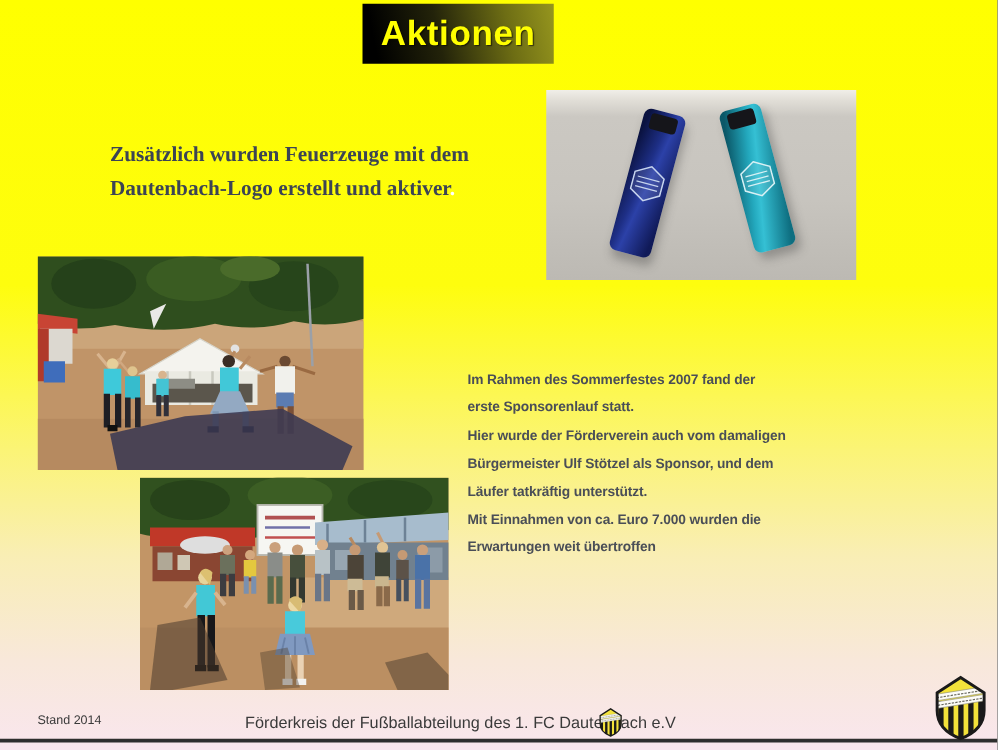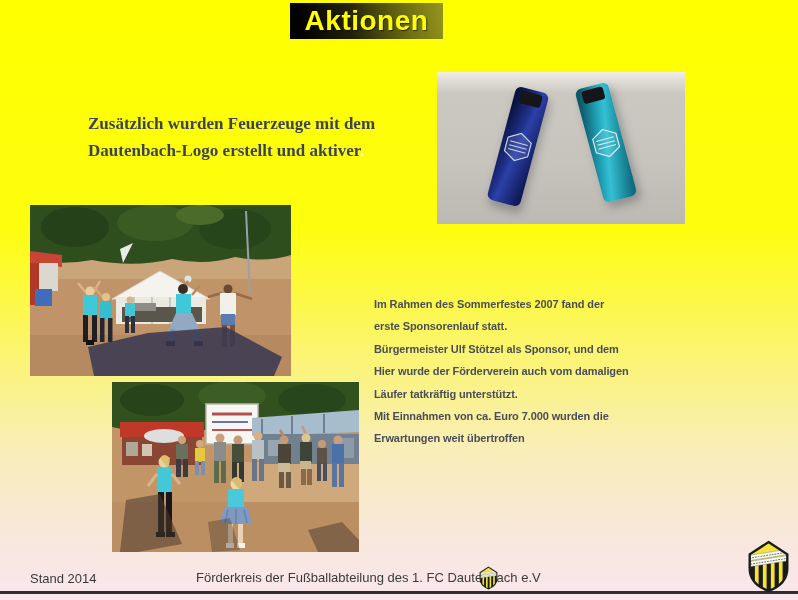--- a/index.html
+++ b/index.html
@@ -3,21 +3,21 @@
 <meta charset="utf-8">
 <style>
   * { margin:0; padding:0; box-sizing:border-box; }
   body { font-family:"Liberation Sans", sans-serif; background:#888; }
   .slide {
     position:relative; width:798px; height:600px; overflow:hidden;
     background:linear-gradient(180deg, #ffff00 0%, #fefd0e 38%, #fbf476 60%,
                #f9eeb4 74%, #f8e8da 88%, #f9e6ee 100%);
   }
   .title-banner {
-    position:absolute; left:290px; top:3px; width:153px; height:36px;
+    position:absolute; left:290px; top:3px; width:153px; height:48px;
     background:linear-gradient(78deg, #000000 8%, #23230a 40%, #6d6d14 75%, #96961e 100%);
     display:flex; align-items:center; justify-content:center;
   }
   .title-banner span {
     color:#ffff00; font-size:28px; font-weight:bold; letter-spacing:0.5px;
     text-shadow:1px 1px 1px rgba(0,0,0,0.6);
   }
   .intro-text {
     position:absolute; left:88px; top:110px; color:#3c4454;
     font-size:17px; font-weight:bold; line-height:27px; white-space:nowrap;font-family:Liberation Serif, serif;
@@ -51,21 +51,21 @@
     position:absolute; top:3px; left:18%; width:64%; height:13px;
     background:#15151a; border-radius:3px;
   }
   .lighter .engrave { position:absolute; left:4px; top:44px; }
   
   .photo { position:absolute; overflow:hidden; }
   .photo-dancers { left:30px; top:205px; width:261px; height:171px; }
   .photo-crowd  { left:112px; top:382px; width:247px; height:170px; }
   .photo svg { display:block; }
   
-  .footer-date { position:absolute; left:30px; top:571px; font-size:13px; color:#3a3a3a; }
+  .footer-date { position:absolute; left:30px; top:571px; font-size:10px; color:#3a3a3a; }
   .footer-club { position:absolute; left:196px; top:570px; font-size:13px; color:#3a3a3a; }
   .crest-small { position:absolute; left:478px; top:566px; }
   .crest-big   { position:absolute; left:745px; top:540px; z-index:3; }
   .footer-line {
     position:absolute; left:0; top:591px; width:798px; height:3px; background:#2e2e2e;
   }
 </style>
 </head>
 <body>
 
@@ -279,22 +279,22 @@
 
       <polygon points="14,118 48,112 70,162 26,170 8,170" fill="#4a3b2e" opacity="0.55"></polygon>
       <polygon points="96,140 118,136 128,168 100,170" fill="#4a3b2e" opacity="0.4"></polygon>
       <polygon points="196,148 230,140 247,158 247,170 206,170" fill="#4a3b2e" opacity="0.5"></polygon>
     </svg>
   </div>
 
   <div class="body-text">
     <div>Im Rahmen des Sommerfestes 2007 fand der</div>
     <div>erste Sponsorenlauf statt.</div>
+    <div>Hier wurde der Förderverein auch vom damaligen</div>
     <div>Bürgermeister Ulf Stötzel als Sponsor, und dem</div>
-    <div>Hier wurde der Förderverein auch vom damaligen</div>
     <div>Läufer tatkräftig unterstützt.</div>
     <div>Mit Einnahmen von ca. Euro 7.000 wurden die</div>
     <div>Erwartungen weit übertroffen</div>
   </div>
 
   <div class="footer-date">Stand 2014</div>
   <div class="footer-club">Förderkreis der Fußballabteilung des 1. FC Dautenbach e.V</div>
 
   <svg width="0" height="0" style="position:absolute" aria-hidden="true">
     <defs>

